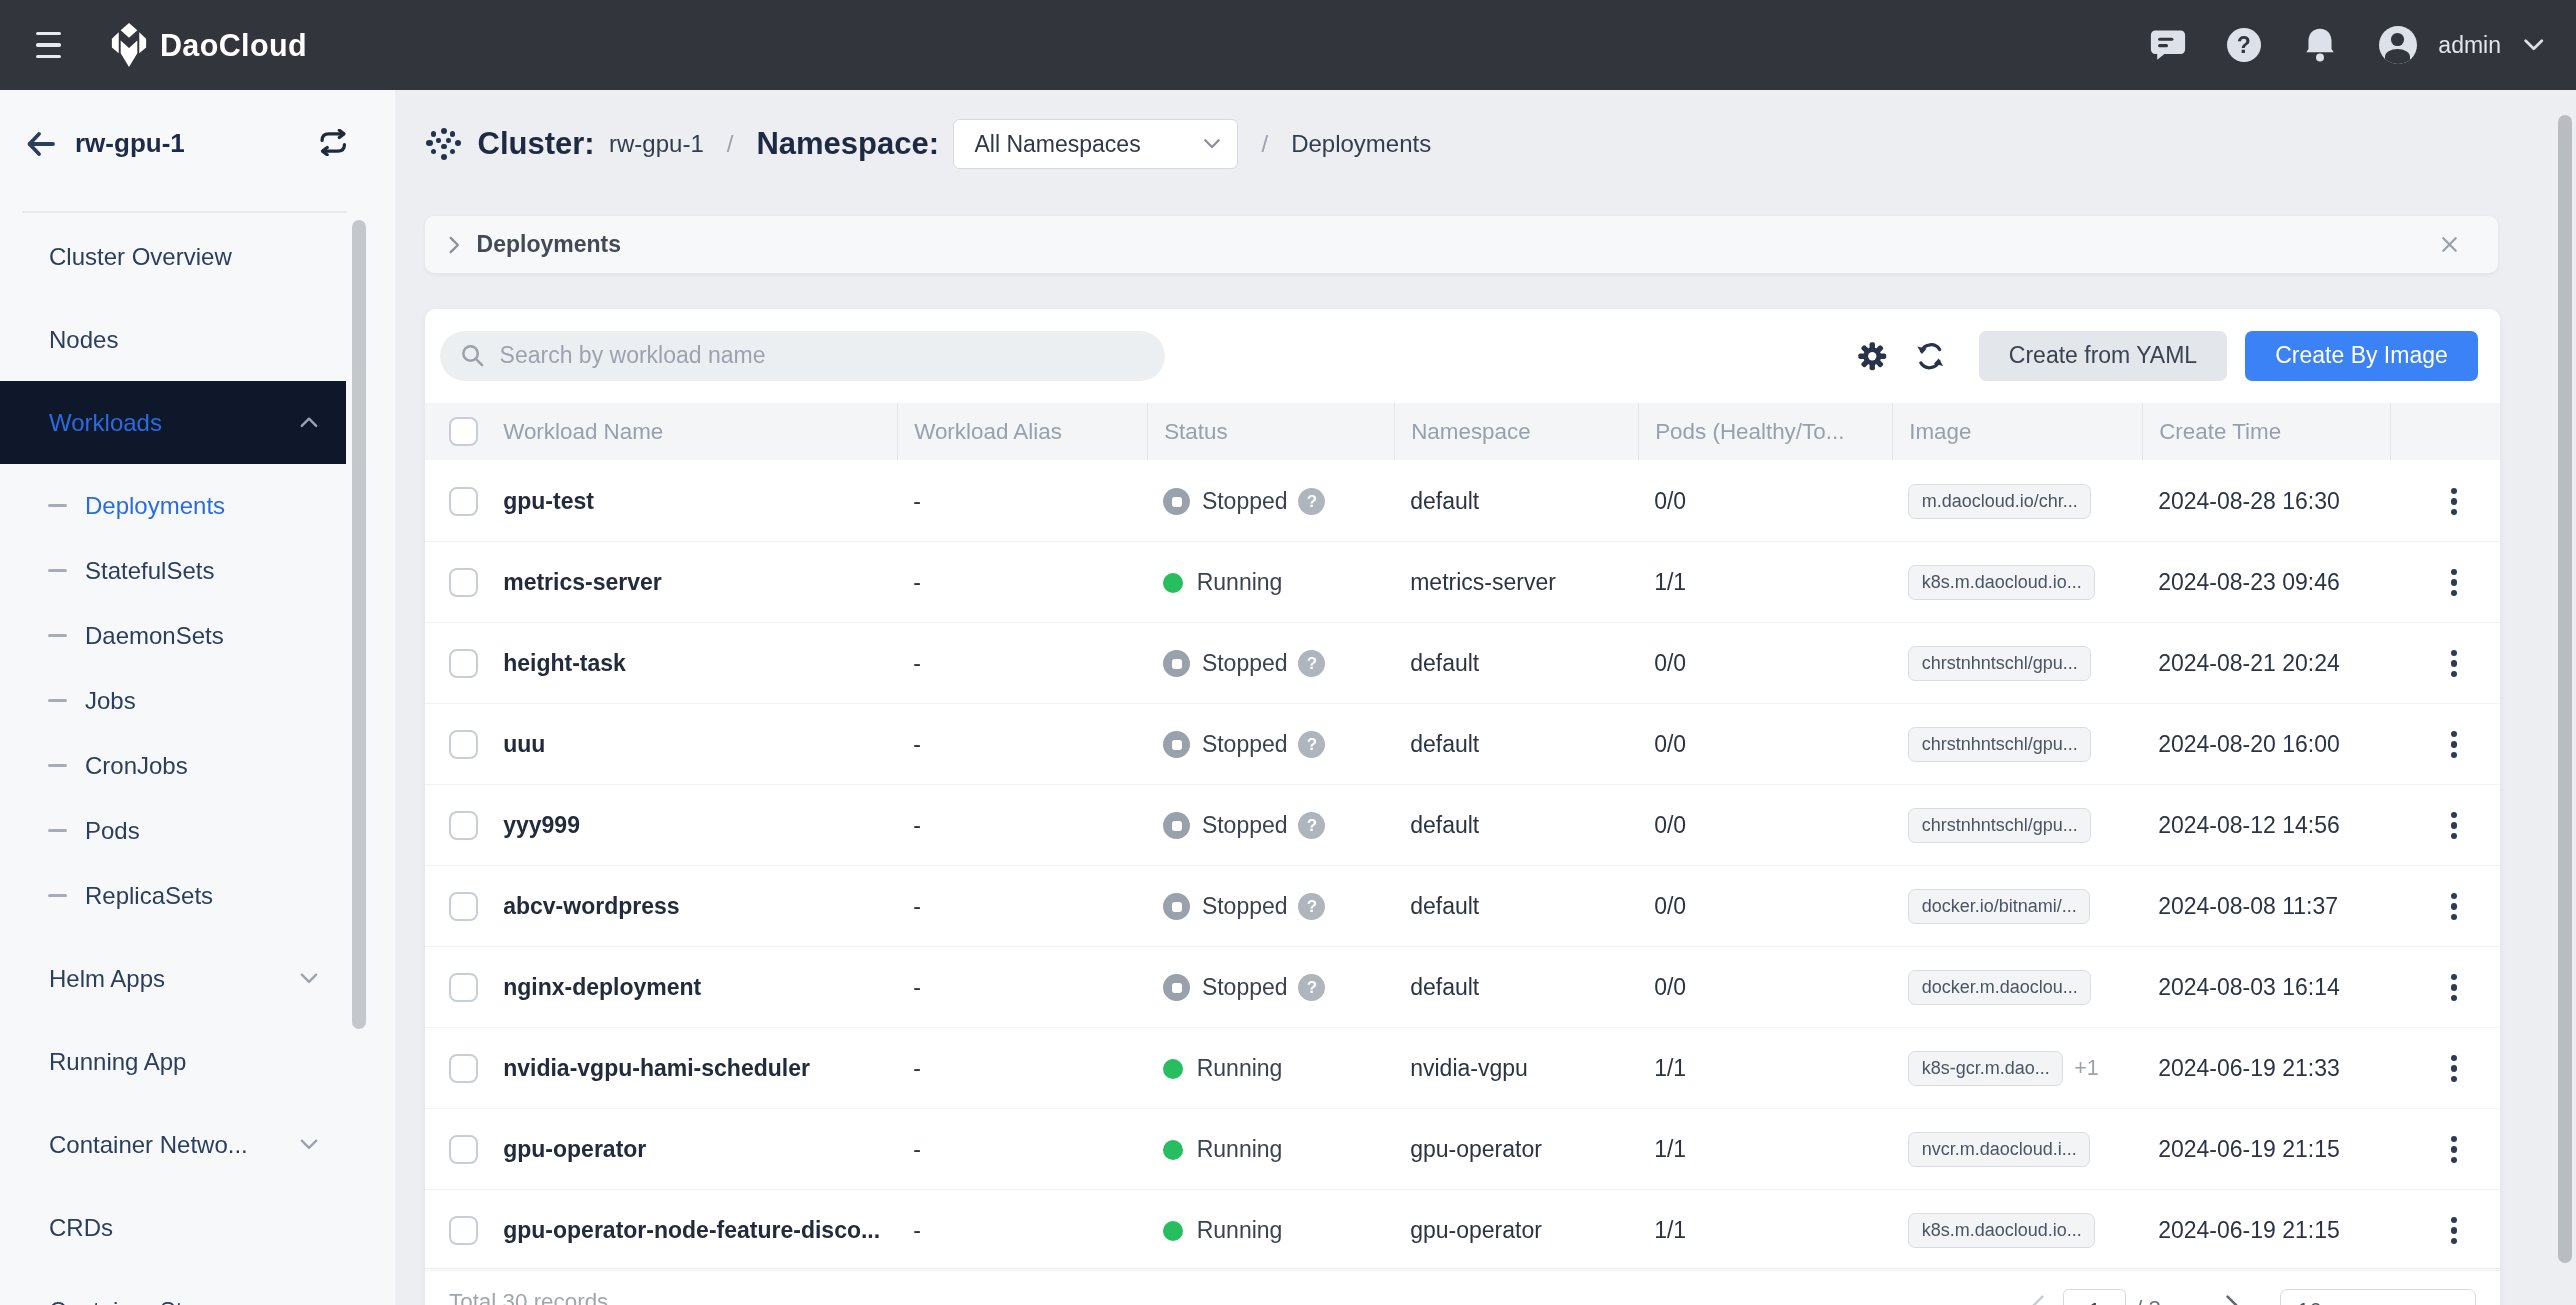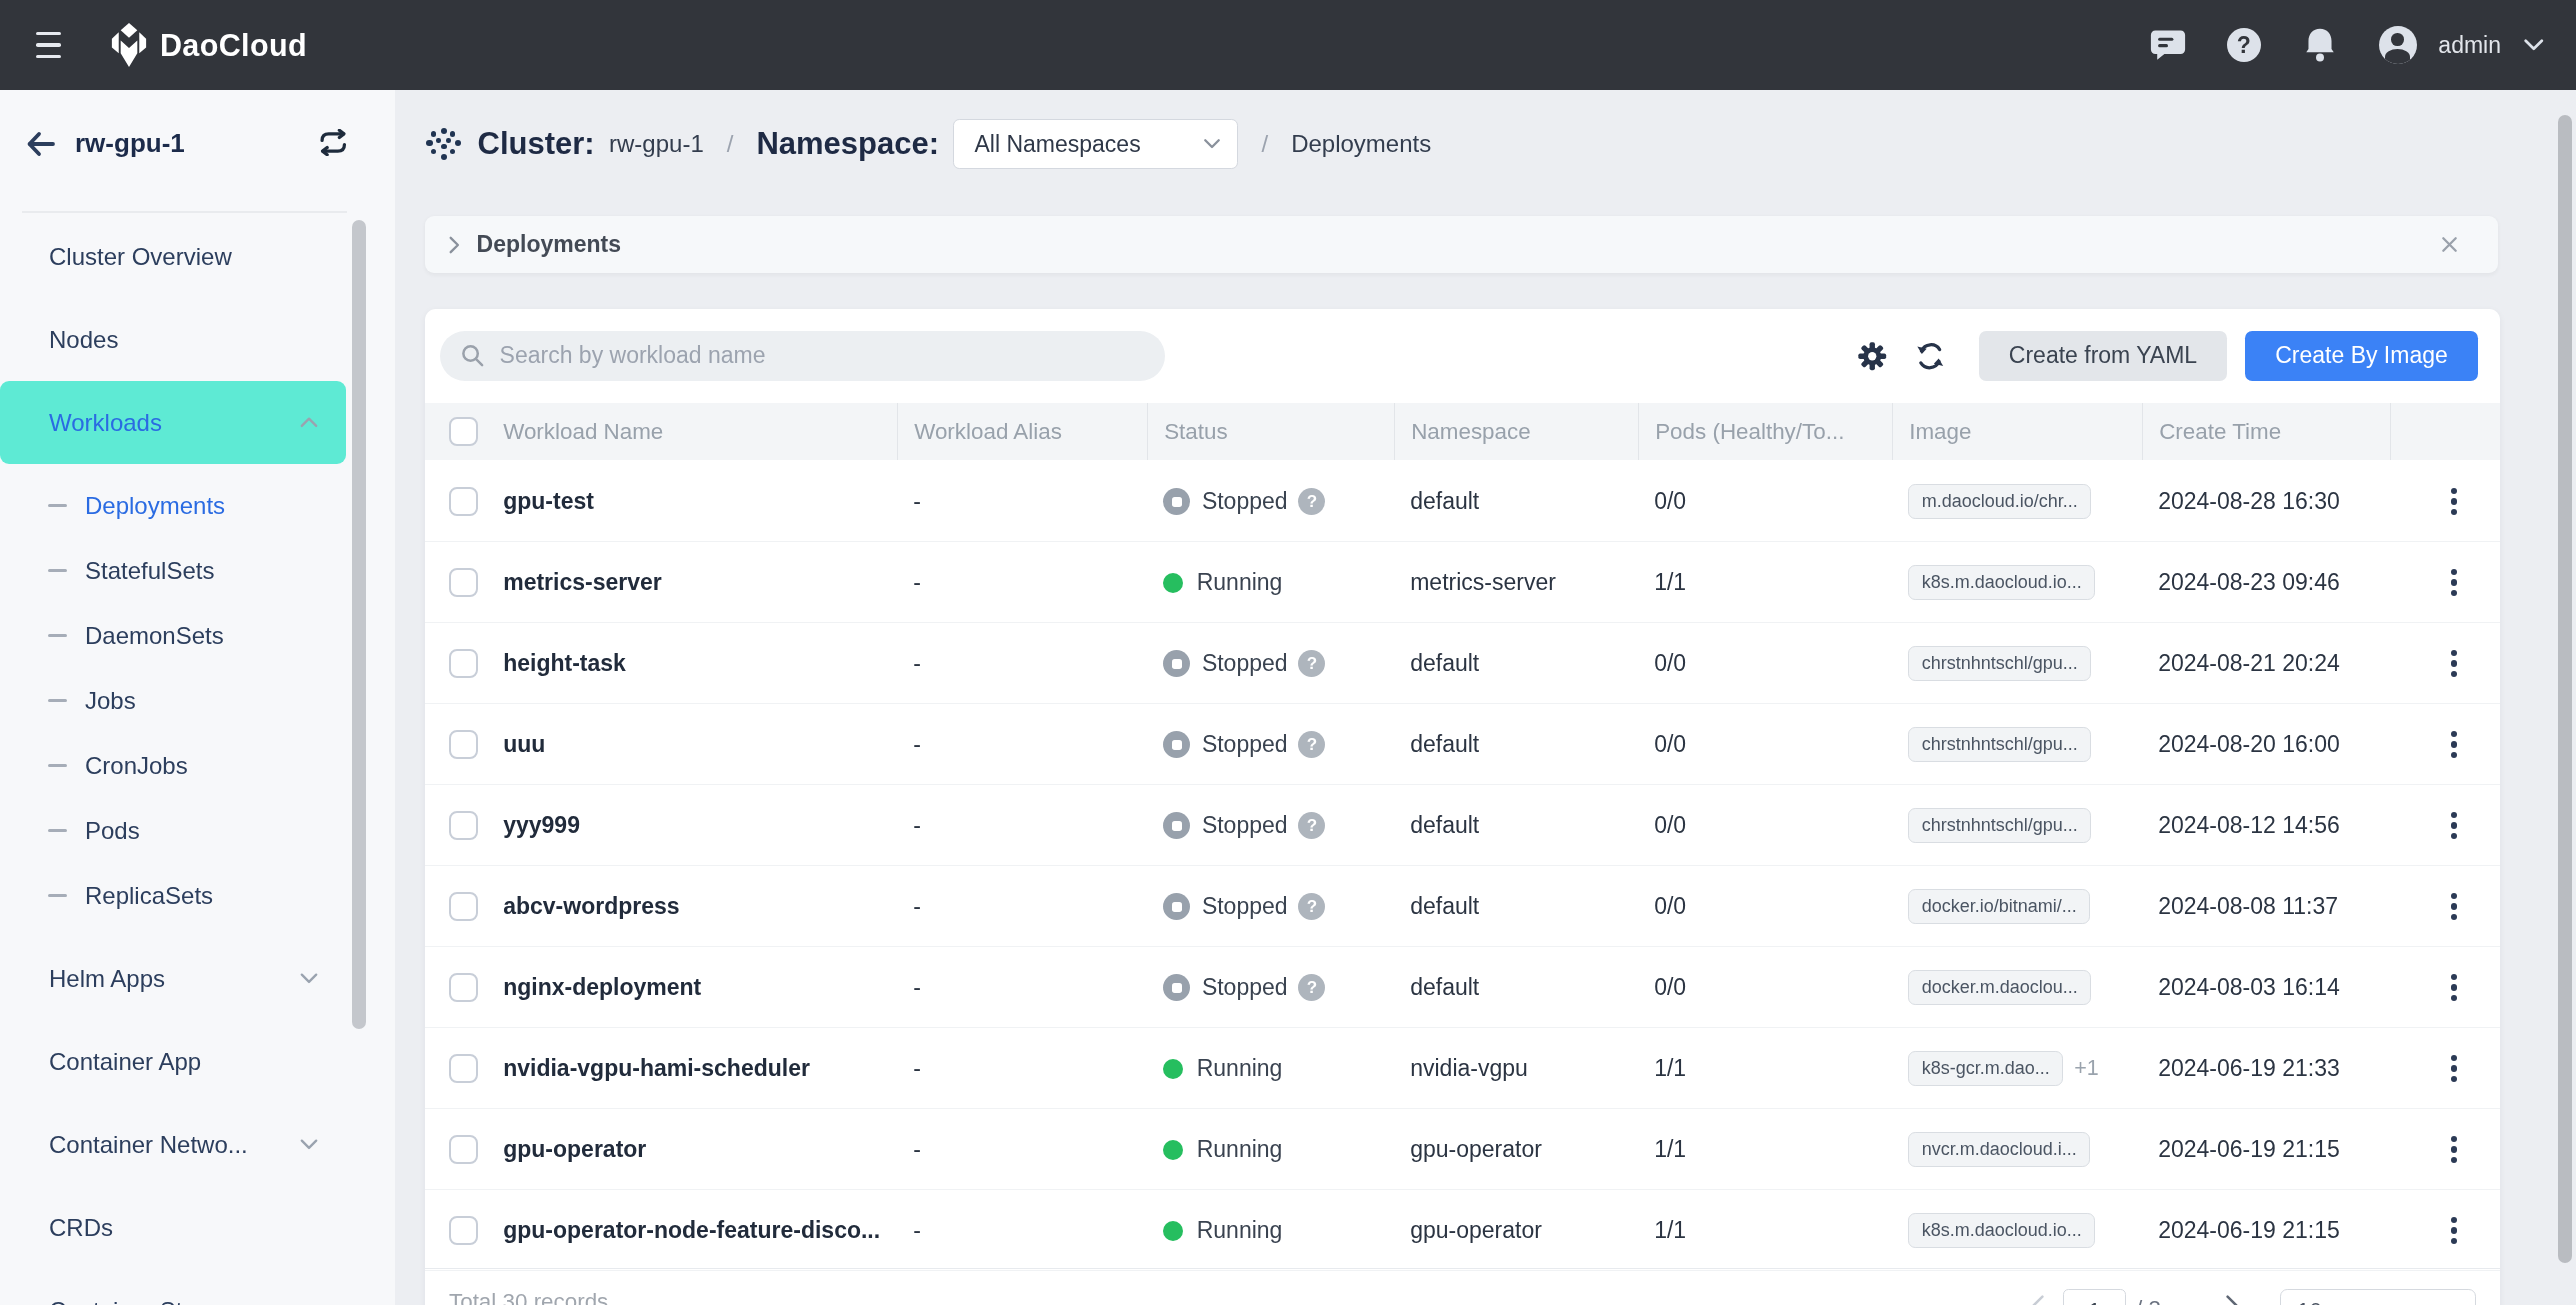--- a/index.html
+++ b/index.html
@@ -25,21 +25,21 @@
   
   .sidebar { position:absolute; left:0; top:90px; width:395px; height:1216px; background:#F7F8FA; z-index:20; }
   .side-head { position:relative; height:122px; }
   .back-btn { position:absolute; left:25px; top:38px; width:32px; height:32px; cursor:pointer; }
   .side-title { position:absolute; left:75px; top:38px; font-size:26px; font-weight:bold; color:#1C2B4A; }
   .switch-btn { position:absolute; left:318px; top:39px; width:30.5px; height:27px; cursor:pointer; }
   .side-divider { position:absolute; left:21.5px; top:121px; width:325px; height:1.8px; background:#E9EBEE; }
   .side-nav { position:absolute; left:0; top:125px; width:346px; }
   .nav-item { height:83px; display:flex; align-items:center; padding-left:49px; padding-right:27px; font-size:24px; color:#2C3E5D; cursor:pointer; }
   .nav-item .nav-label { flex:1; white-space:nowrap; overflow:hidden; }
-  .nav-item.active { background:#5eead4; color:#2A6BE2;border-radius:9px; }
+  .nav-item.active { background:#0f172a; color:#2A6BE2; }
   .nav-children { margin:9px 0; }
   .nav-sub { height:65px; display:flex; align-items:center; padding-left:48px; font-size:24px; color:#2C3E5D; cursor:pointer; }
   .nav-sub .dash { width:19px; height:3.6px; border-radius:1.8px; background:#A6ADB8; margin-right:18px; flex:none; }
   .nav-sub.active { color:#2A6BE2; }
   .chev { flex:none; }
   .side-scrollbar { position:absolute; left:352px; top:130px; width:13.5px; height:809px; border-radius:7.2px; background:#C4C7CC; }
 
   
   .main { position:absolute; left:395px; top:90px; width:2181px; height:1216px; }
   .breadcrumb { position:absolute; left:30.5px; top:27px; height:54px; display:flex; align-items:center; }
@@ -207,21 +207,21 @@
           <span class="nav-label">ReplicaSets</span>
         </div>
       </div>
       <div class="nav-item">
         <span class="nav-label">Helm Apps</span>
         <svg width="20" height="12.6" viewBox="0 0 22 14" class="chev">
           <polyline points="3,3 11,11 19,3" fill="none" stroke="#9AA3AF" stroke-width="2.6" stroke-linecap="round" stroke-linejoin="round"></polyline>
         </svg>
       </div>
       <div class="nav-item">
-        <span class="nav-label">Container App</span>
+        <span class="nav-label">Running App</span>
       </div>
       <div class="nav-item">
         <span class="nav-label">Container Netwo...</span>
         <svg width="20" height="12.6" viewBox="0 0 22 14" class="chev">
           <polyline points="3,3 11,11 19,3" fill="none" stroke="#9AA3AF" stroke-width="2.6" stroke-linecap="round" stroke-linejoin="round"></polyline>
         </svg>
       </div>
       <div class="nav-item">
         <span class="nav-label">CRDs</span>
       </div>

